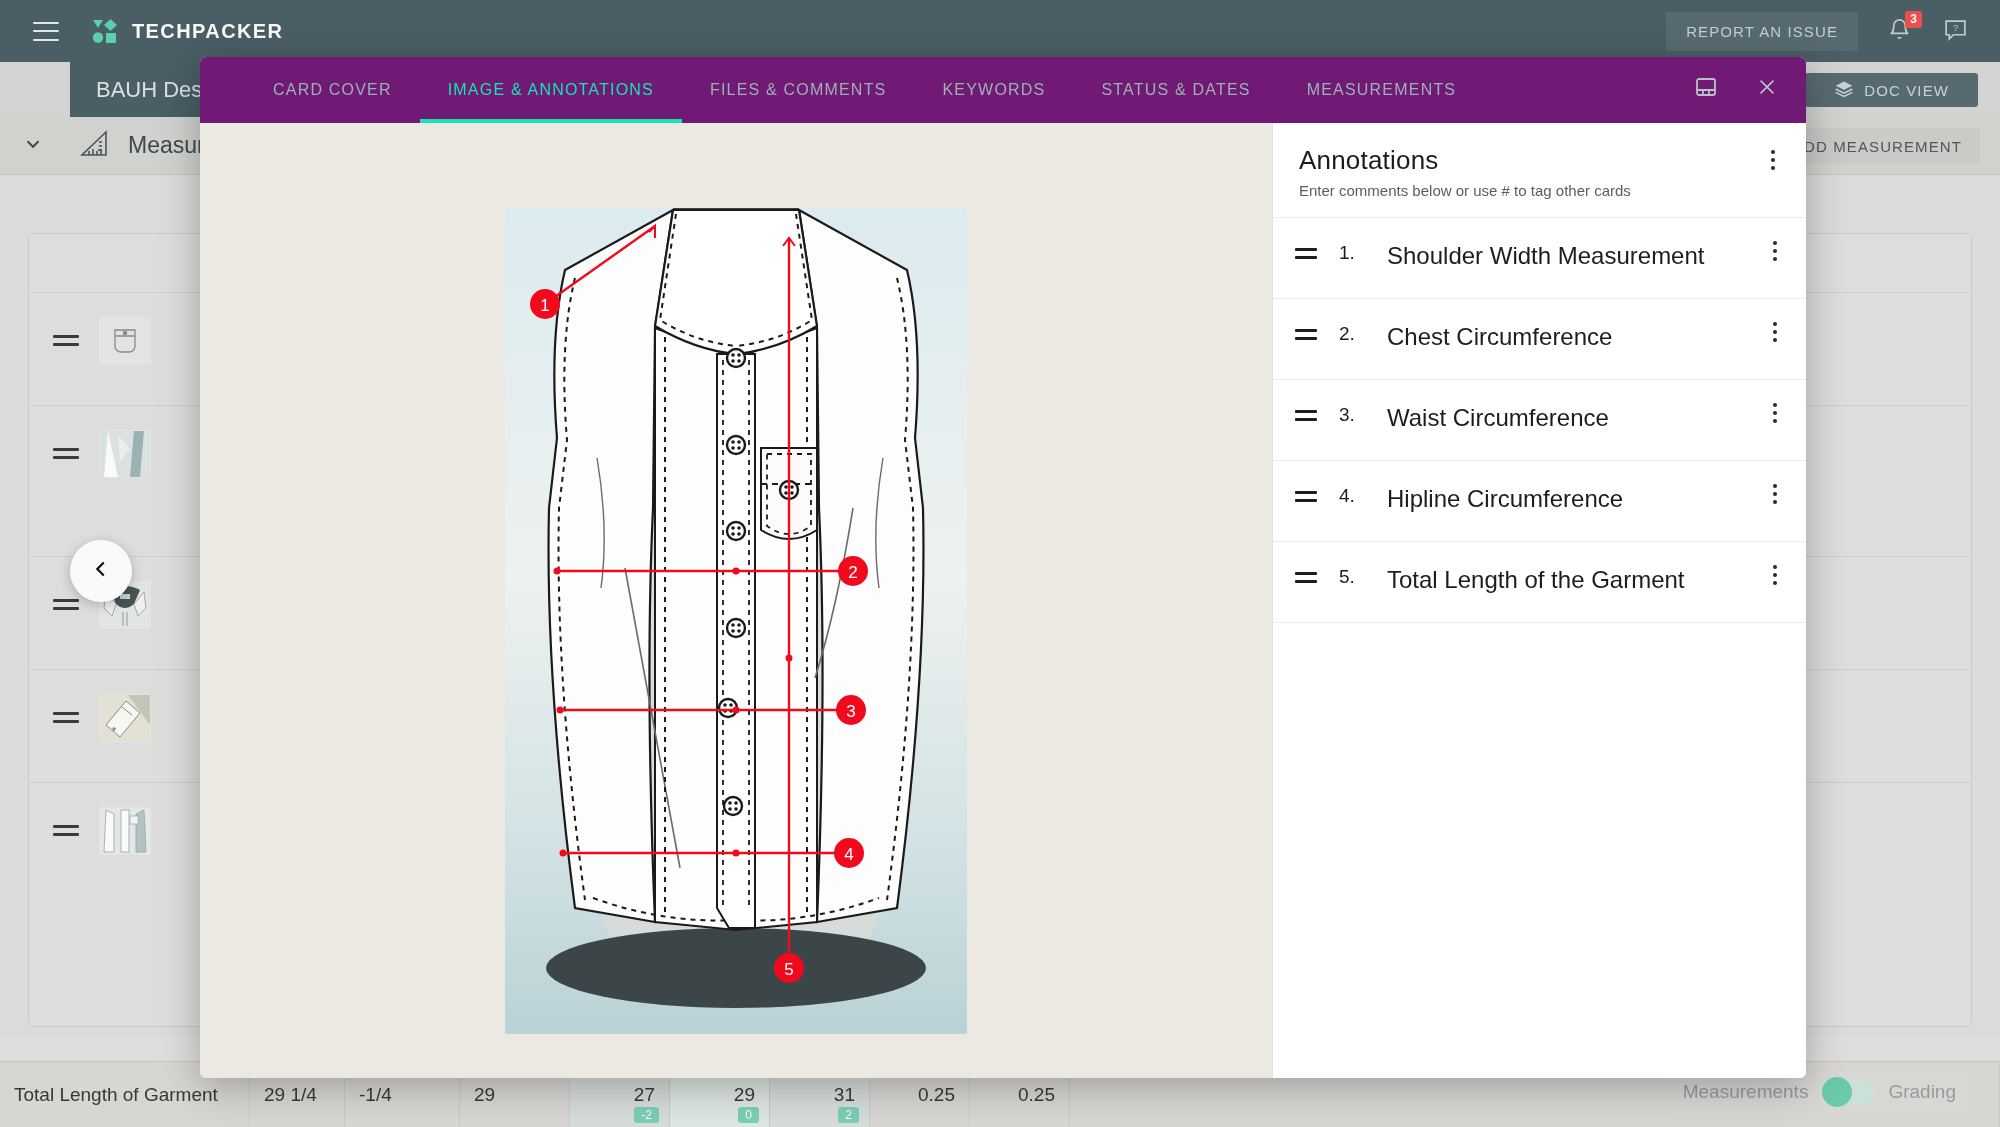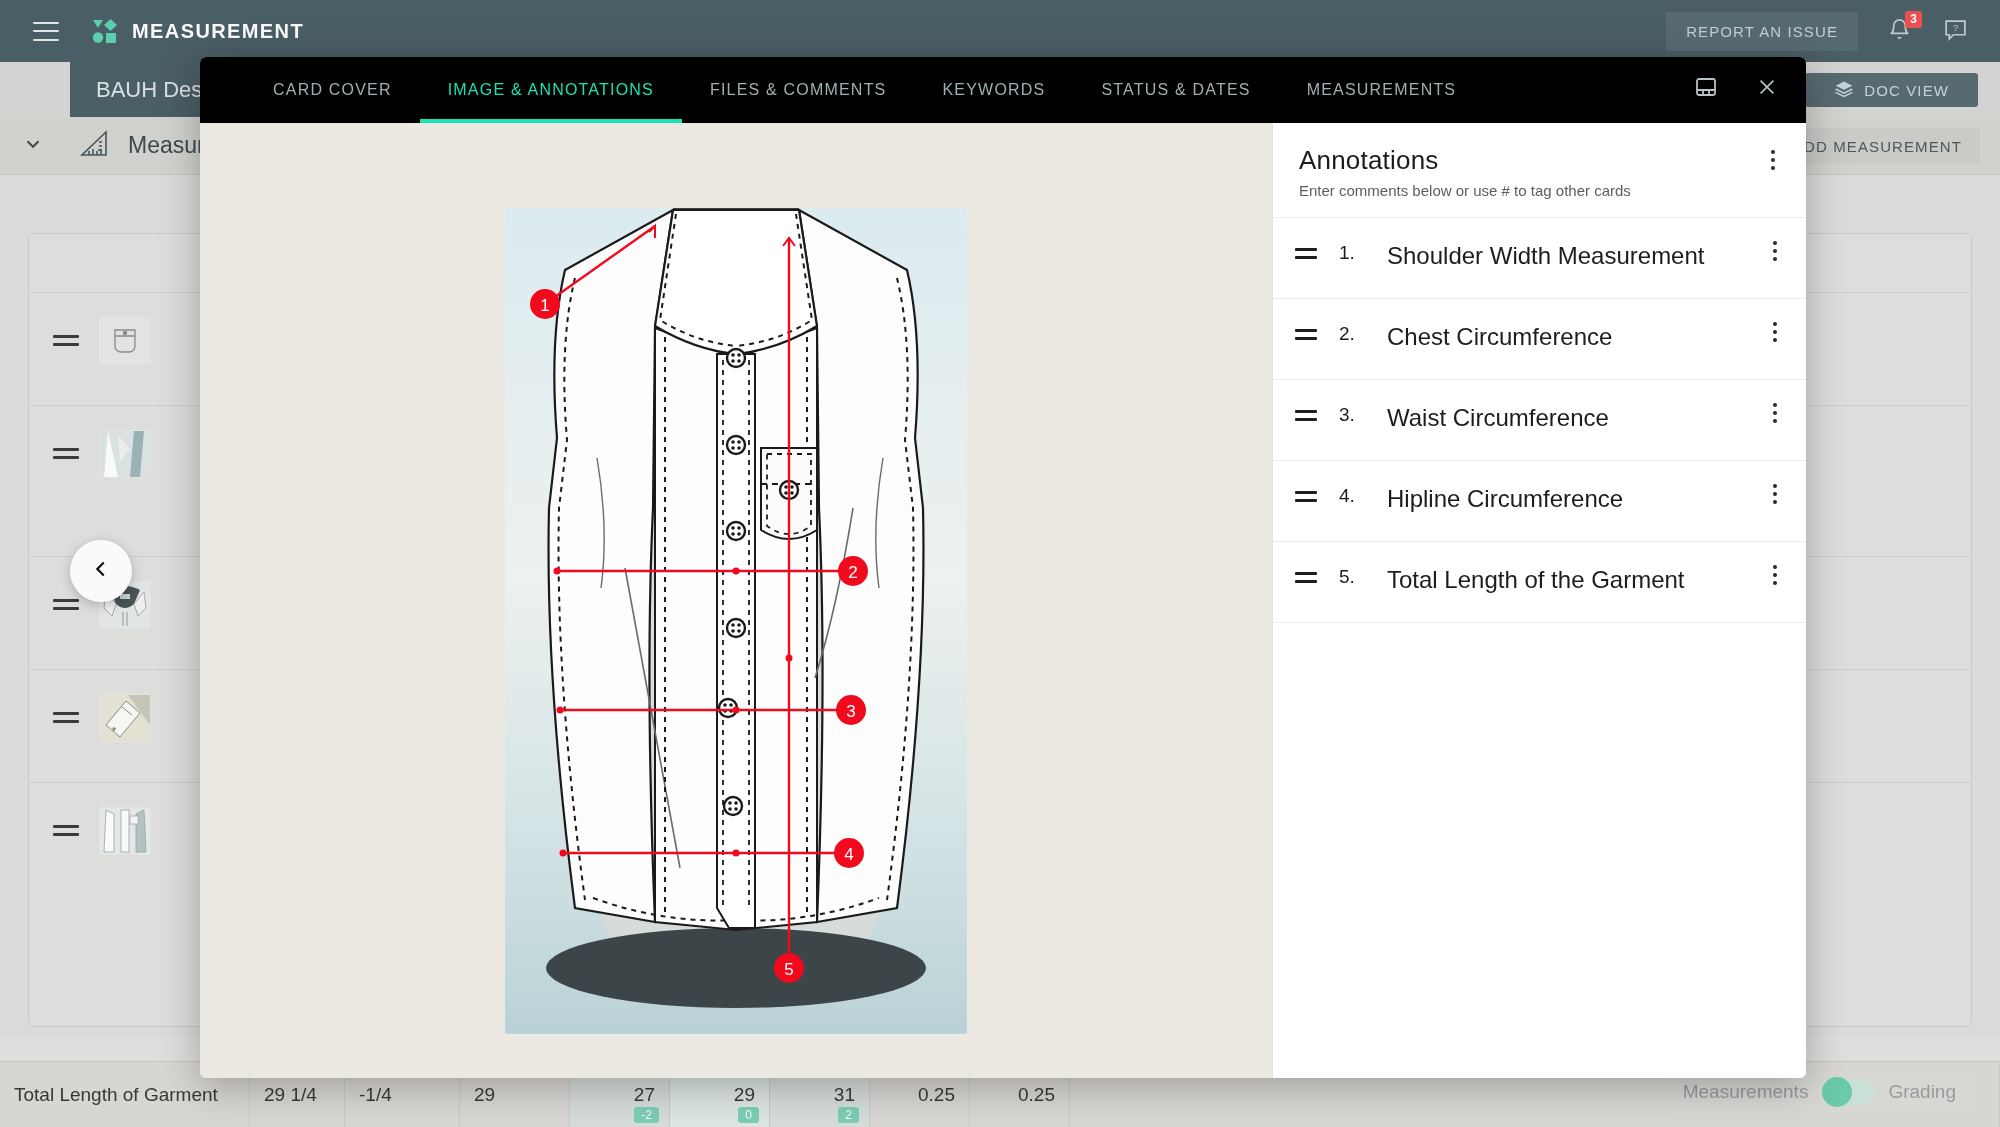--- a/index.html
+++ b/index.html
@@ -100,21 +100,21 @@
 
   
   .overlay { position: absolute; inset: 0; background: rgba(0,0,0,.02); z-index: 10; pointer-events: none; }
   .modal {
     position: absolute; left: 200px; top: 57px; width: 1606px; height: 1021px;
     background: #ece9e3; border-radius: 6px; overflow: hidden; z-index: 20;
     box-shadow: 0 8px 40px rgba(0,0,0,.28);
     display: flex; flex-direction: column;
   }
   .modal-head {
-    height: 66px; background: #000000; display: flex; align-items: flex-end; position: relative; flex: 0 0 66px;
+    height: 66px; background: #701a75; display: flex; align-items: flex-end; position: relative; flex: 0 0 66px;
   }
   .tabs { display: flex; align-items: stretch; height: 100%; padding-left: 45px; }
   .tab {
     display: flex; align-items: center; padding: 0 28px; color: #9fb0b5; font-size: 16px;
     letter-spacing: 1.2px; cursor: pointer; position: relative; white-space: nowrap;
   }
   .tab.active { color: #18e3b4; }
   .tab.active::after { content:""; position:absolute; left:0; right:0; bottom:0; height:4px; background:#18e3b4; }
   .modal-head-actions { position: absolute; right: 28px; top: 18px; display: flex; align-items: center; gap: 38px; }
   .mh-icon { cursor: pointer; }
@@ -330,21 +330,21 @@
       </span>
     <span class="brand">
       <span class="brand-mark">
         <svg width="26" height="26" viewBox="0 0 26 26">
           <path d="M1 2 L11 2 L6 10 Z" fill="#5fd3ae"></path>
           <path d="M18.5 1 L25 7 L18.5 13 L12 7 Z" fill="#5fd3ae"></path>
           <circle cx="6" cy="19.5" r="5.2" fill="#5fd3ae"></circle>
           <rect x="14" y="15" width="10" height="10" fill="#5fd3ae"></rect>
         </svg>
       </span>
-      <span class="brand-name">MEASUREMENT</span>
+      <span class="brand-name">TECHPACKER</span>
     </span>
     <span class="topbar-right">
       <button class="report-btn">REPORT AN ISSUE</button>
       <span class="icon-btn">
         <span>
           <svg width="23" height="23" viewBox="0 0 24 24" fill="none" stroke="#c6d0d4" stroke-width="1.7">
             <path d="M18 8a6 6 0 1 0-12 0c0 7-3 8-3 8h18s-3-1-3-8"></path>
               <path d="M13.7 20a2 2 0 0 1-3.4 0"></path>
           </svg>
         </span>

